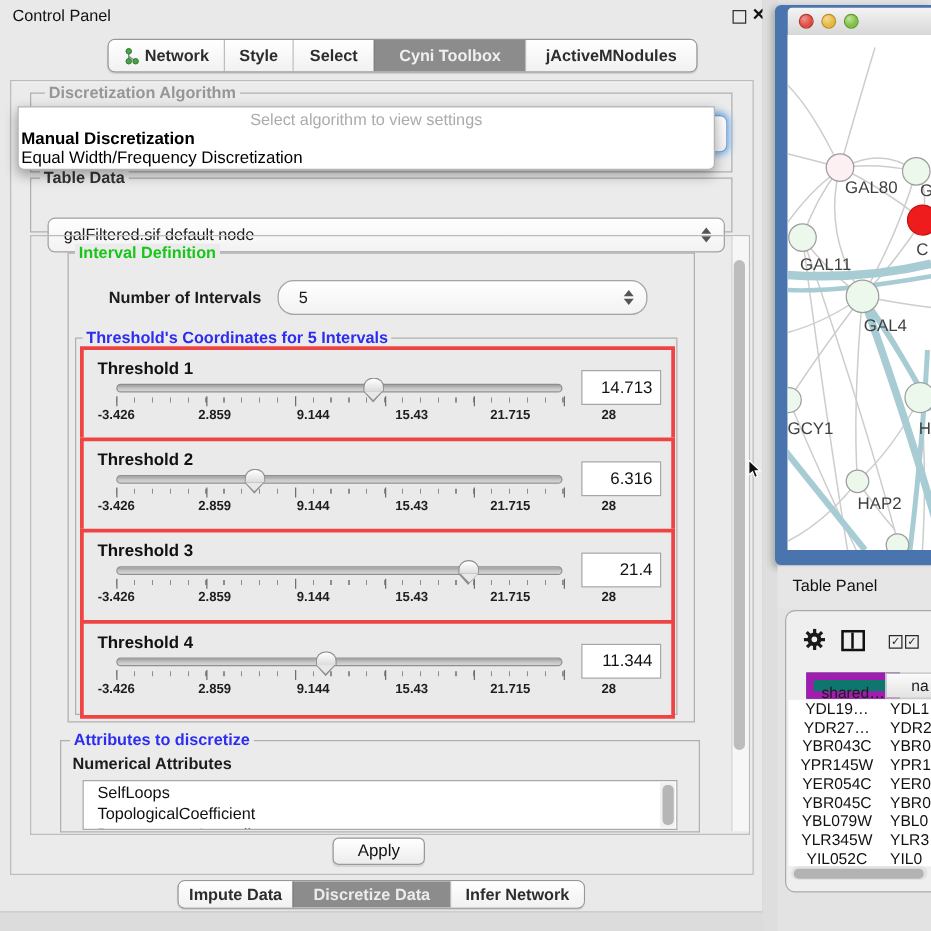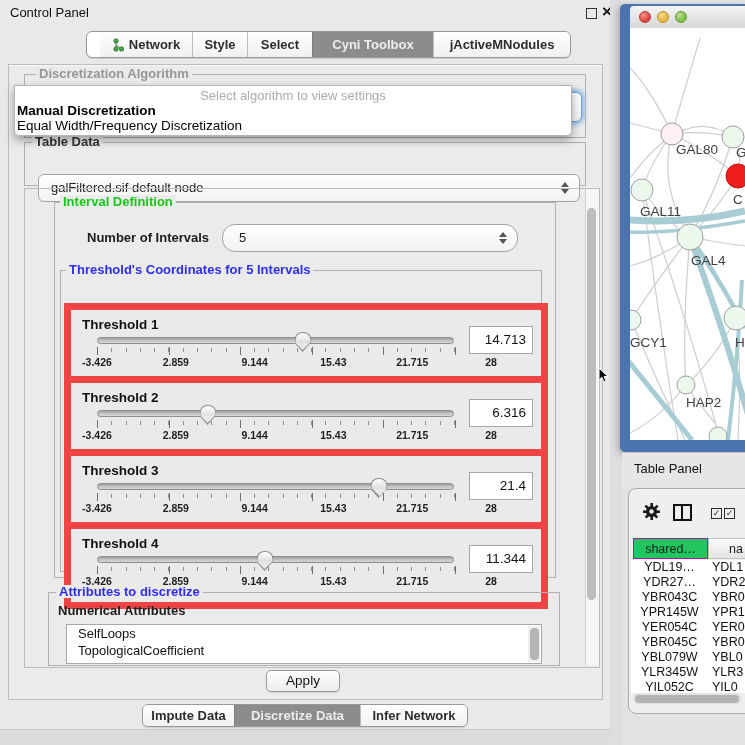--- a/index.html
+++ b/index.html
@@ -15,21 +15,21 @@
   
   #control-panel{left:0;top:0;width:610px;height:745px;background:#e9e9e9;border-right:1px solid #c2c2c2;}
   #cp-titlebar{left:0;top:0;width:610px;height:26px;}
   #cp-title{left:10px;top:5px;font-size:13px;color:#111;}
   #undock{left:586px;top:8px;width:9px;height:9px;border:1.5px solid #333;background:transparent;}
   #cp-close{left:602px;top:1px;font-size:17px;font-weight:bold;color:#111;line-height:22px;}
 
   
   #tabbar{left:86px;top:31px;height:25px;display:flex;border:1px solid #989898;border-radius:6px;overflow:hidden;background:#fff;box-shadow:0 1px 1px rgba(0,0,0,.12);z-index:5;}
   .seg{display:flex;align-items:center;justify-content:center;height:25px;font-weight:600;color:#2d2d2d;background:linear-gradient(#ffffff,#f1f1f1);border-left:1px solid #bdbdbd;padding:0 2px;}
-  .seg:first-child{border-left:none;margin-left:13px;}
+  .seg:first-child{border-left:none;}
   .seg.sel{background:#8c8c8c;color:#efefef;border-left-color:#7e7e7e;}.seg .lbl{white-space:nowrap;}
   #seg-network{width:88px}#seg-style{width:50px}#seg-select{width:60px}#seg-cyni{width:116px}#seg-jactive{width:132px}
 
   
   #content-panel{left:8px;top:64px;width:593px;height:634px;border:1px solid #bcbcbc;background:#ebebeb;box-shadow:inset 0 1px 0 #f8f8f8;}
 
   .groupbox{position:absolute;border:1px solid #b0b0b0;background:transparent;}
   .grouplabel{position:absolute;background:#ebebeb;padding:0 3px;line-height:13px;font-weight:600;}
 
   
@@ -52,21 +52,21 @@
   #viewport{left:24px;top:188px;width:574px;height:478px;border:1px solid #bcbcbc;}
   #v-scroll-track{left:585px;top:189px;width:13px;height:476px;background:#f6f6f6;border-left:1px solid #d2d2d2;}
   #v-scroll-thumb{left:587px;top:208px;width:9px;height:392px;background:#bdbdbd;border-radius:5px;}
 
   
   #num-intervals-label{left:87px;top:230px;font-weight:bold;}
   #num-intervals-combo{left:222px;top:224px;width:294px;height:26px;border-radius:13px;}
   #num-intervals-combo .val{left:16px;}
 
   
-  .th-row{position:absolute;left:64px;width:470px;height:73px;border:7px solid #ef4444;background:#eaeaea;margin-top:26px;}
+  .th-row{position:absolute;left:64px;width:470px;height:73px;border:3px solid #ef4444;background:#eaeaea;}
   .th-label{position:absolute;left:11px;top:7px;font-weight:bold;font-size:13.5px;color:#111;}
   .slider{position:absolute;left:26px;top:27px;width:357px;height:34px;}
   .track{position:absolute;left:0;top:0;width:357px;height:7px;border-radius:4px;background:linear-gradient(#9e9e9e,#c6c6c6 55%,#d6d6d6);border:1px solid #8f8f8f;box-sizing:border-box;}
   .thumb{position:absolute;top:-5px;width:17px;height:11px;margin:0;transform:translateX(-50%);background:linear-gradient(#ffffff,#dcdcdc);border:1px solid #8f8f8f;border-bottom:none;border-radius:8px 8px 0 0;box-sizing:border-box;z-index:3;}
   .thumb::after{content:"";position:absolute;top:10px;left:-1px;width:0;height:0;border-left:8.5px solid transparent;border-right:8.5px solid transparent;border-top:9px solid #8f8f8f;}
   .thumb::before{content:"";position:absolute;top:10px;left:.5px;width:0;height:0;border-left:7px solid transparent;border-right:7px solid transparent;border-top:7.5px solid #e8e8e8;z-index:2;}
   .ticks{position:absolute;left:0;top:10px;width:358px;height:8px;}
   .ticks .minor{position:absolute;left:0;top:1px;width:358px;height:4px;background:repeating-linear-gradient(to right,#8d8d8d 0 1px,transparent 1px 14.28px);}
   .ticks i{position:absolute;top:0;width:1px;height:8px;background:#6f6f6f;}
   .tick-labels{position:absolute;left:0;top:19px;width:357px;height:12px;padding-left:37px;}
@@ -101,21 +101,21 @@
 
   
   #tp-header-bar{left:622px;top:452px;width:123px;height:34px;background:#e6e6e6;border-top:1px solid #c6c6c6;}
   #tp-title{left:634px;top:461px;font-size:13px;color:#111;}
   #table-panel{left:628px;top:488px;width:117px;height:224px;background:#efefef;border:1px solid #ababab;border-radius:8px 0 0 8px;overflow:hidden;}
   .tp-colicon{position:absolute;left:44px;top:15px;width:15px;height:13px;border:2px solid #111;}
   .tp-colicon i{position:absolute;left:6px;top:0;width:2px;height:13px;background:#111;}
   .chk{position:absolute;top:19px;width:9px;height:9px;border:1.5px solid #2a2a2a;font-size:9px;line-height:9px;text-align:center;color:#2a2a2a;}
   #chk1{left:82px}#chk2{left:95px}
   .hdr-cell{position:absolute;top:49px;height:21px;line-height:21px;font-size:12.5px;color:#1c1c1c;text-align:center;box-sizing:border-box;}
-  #hdr-col1{left:4px;width:75px;background:#22c55e;border:1px solid #a21caf;}
+  #hdr-col1{left:16px;width:75px;background:#0f766e;border:6px solid #a21caf;}
   #hdr-col2{left:79px;width:60px;background:linear-gradient(#fbfbfb,#e3e3e3);border:1px solid #c2c2c2;text-align:left;padding-left:20px;}
   #tp-rows{position:absolute;left:2px;top:71px;width:115px;height:133px;background:#fff;overflow:hidden;}
   .tp-row{height:15px;line-height:15px;font-size:12.5px;color:#111;white-space:nowrap;}
   .tp-row .c1{display:inline-block;width:77px;text-align:center;}
   .tp-row .c2{display:inline-block;padding-left:4px;}
   #hscroll-track{position:absolute;left:4px;top:204px;width:109px;height:11px;background:#e2e2e2;border-radius:6px;}
   #hscroll-thumb{position:absolute;left:2px;top:1.5px;width:104px;height:8px;background:#b3b3b3;border-radius:4px;}
 
   #cursor{left:598px;top:368px;z-index:99;}
 </style>

